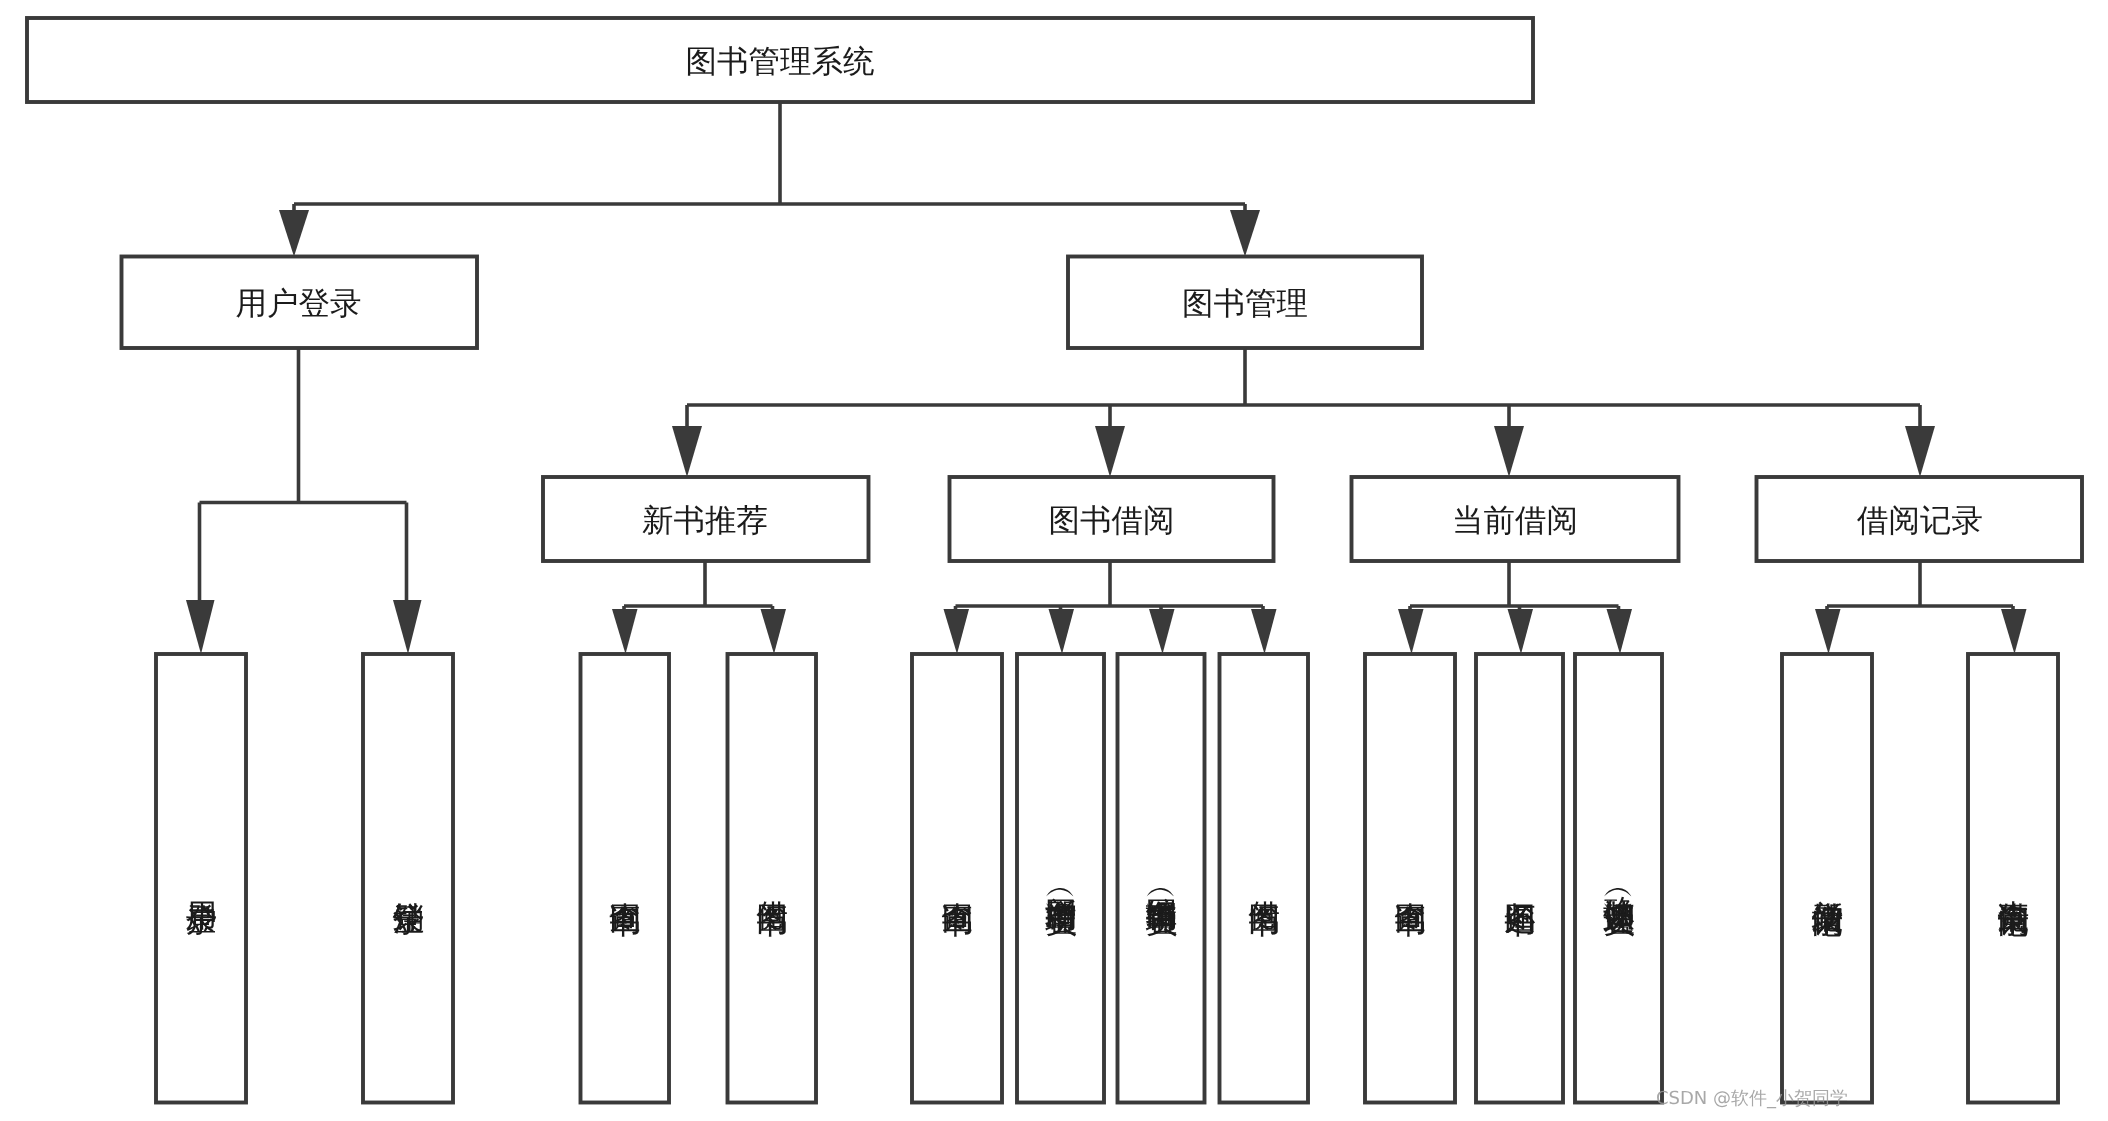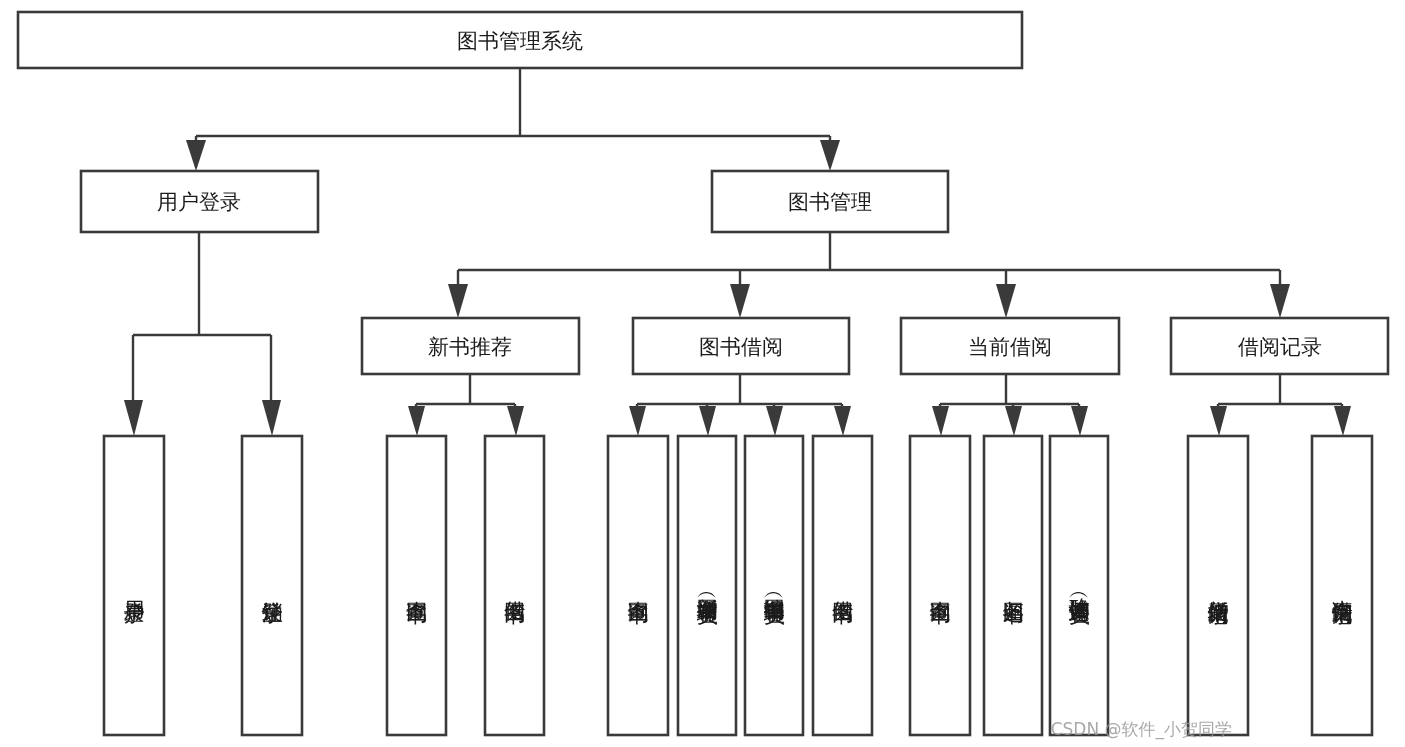--- a/index.html
+++ b/index.html
@@ -68,21 +68,21 @@
     display: flex;
     align-items: center;
     justify-content: center;
     pointer-events: none;
   }
   .watermark {
     position: absolute;
     right: 8px;
     bottom: 6px;
     font-family: "DejaVu Sans", "Liberation Sans", sans-serif;
-    font-size: 17px;
+    font-size: 12px;
     color: #9a9a9a;
     opacity: 0.85;
     white-space: nowrap;
   }
 </style>
 </head>
 <body>
 
 <div id="diagram-root">
 

